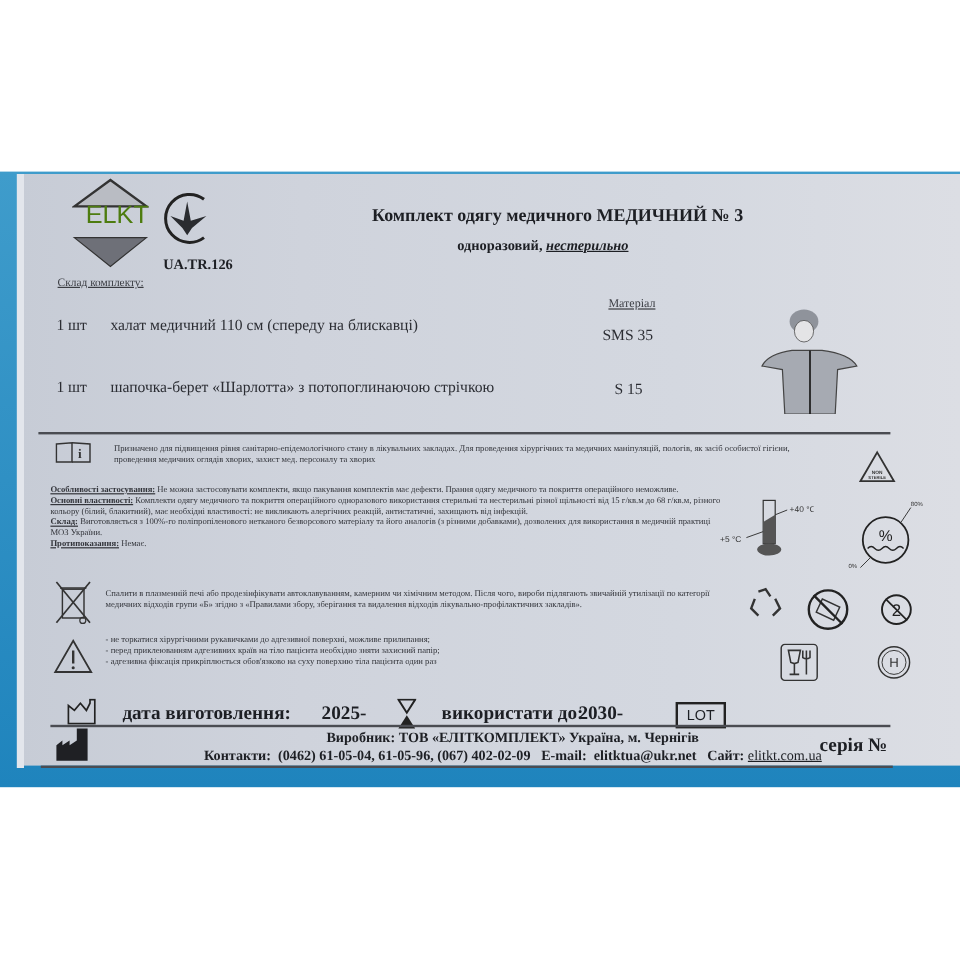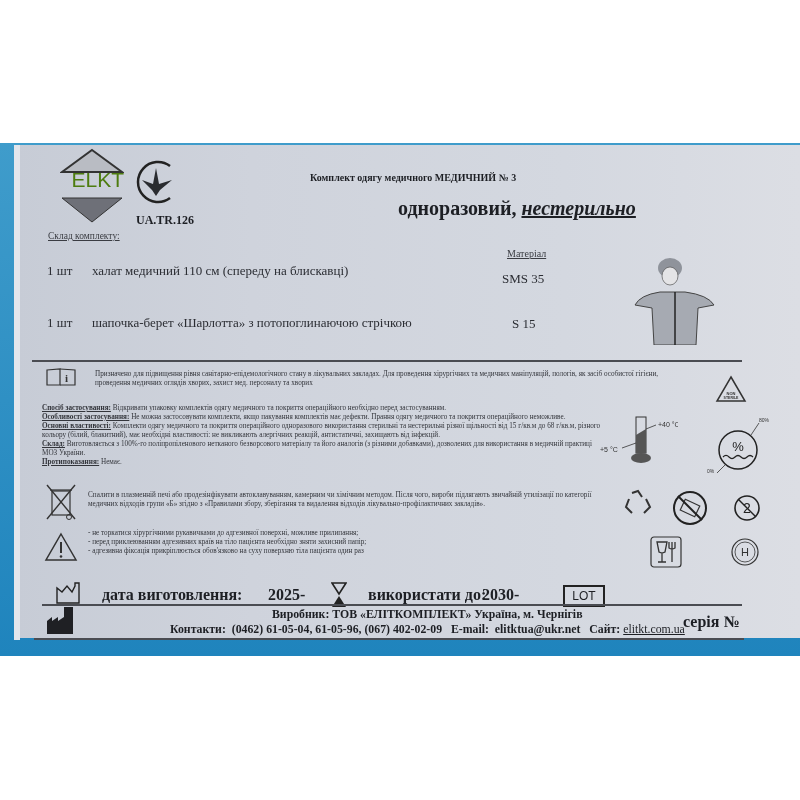--- a/index.html
+++ b/index.html
@@ -5,22 +5,22 @@
   html, body { margin:0; padding:0; }
   body { width:800px; height:800px; background:#ffffff; position:relative; overflow:hidden; font-family:"Liberation Serif", serif; color:#1d1f24; }
   .photo { position:absolute; left:0; top:143px; width:800px; height:513px; background:linear-gradient(180deg,#3f9ccb 0%, #1f84bd 100%); }
   .paper { position:absolute; left:16px; top:145px; width:784px; height:493px; background:linear-gradient(90deg,#c7ccd6 0%, #cfd3dc 30%, #d4d8e0 70%, #dcdee4 100%); }
   .paper-edge { position:absolute; left:14px; top:145px; width:6px; height:495px; background:#e3e6ec; }
   .abs { position:absolute; }
   .logo-elkt { left:60px; top:148px; width:64px; height:76px; }
   .logo-text { position:absolute; left:0; top:20px; width:64px; text-align:right; font-family:"Liberation Sans", sans-serif; font-size:21px; color:#4d7c0f; letter-spacing:0px; }
   .cert-mark { left:132px; top:158px; width:48px; height:48px; }
   .cert-code { left:136px; top:213px; font-size:12px; font-weight:bold; }
-  .title1 { left:310px; top:172px; font-size:10px; font-weight:bold; }
-  .title2 { left:398px; top:197px; font-size:20px; font-weight:bold; }
+  .title1 { left:310px; top:172px; font-size:15px; font-weight:bold; }
+  .title2 { left:381px; top:197px; font-size:12px; font-weight:bold; }
   .title2 .ital { font-style:italic; text-decoration:underline; }
   .comp-label { left:48px; top:231px; font-size:9.5px; text-decoration:underline; color:#3a3c42; }
   .mat-label { left:507px; top:248px; font-size:10px; text-decoration:underline; color:#3a3c42; }
   .item { font-size:13px; color:#2b2d33; }
   .rule { position:absolute; height:2px; background:#4a4c52; }
   .small { font-size:7.2px; line-height:9px; color:#33353b; font-family:"Liberation Serif", serif; }
   .small b { text-decoration:underline; font-weight:bold; }
   .footer-lbl { font-size:16px; font-weight:bold; }
   .lot-box { left:563px; top:585px; width:38px; height:18px; border:2px solid #222; text-align:center; font-family:"Liberation Sans", sans-serif; font-size:12px; line-height:18px; }
   .contacts { font-size:11.8px; font-weight:bold; }
@@ -80,21 +80,20 @@
 <div class="abs" style="left:46px; top:368px;">
   <svg width="30" height="18" viewBox="0 0 30 18">
     <path d="M1 2 L14 1 L14 17 L1 17 Z" fill="none" stroke="#333" stroke-width="1.2"></path>
     <path d="M14 1 L29 2 L29 17 L14 17" fill="none" stroke="#333" stroke-width="1.2"></path>
     <text x="19" y="14" font-size="11" font-family="Liberation Serif, serif" font-weight="bold" fill="#333">i</text>
   </svg>
 </div>
 <div class="abs small" style="left:95px; top:370px; width:600px;">Призначено для підвищення рівня санітарно-епідемологічного стану в лікувальних закладах. Для проведення хірургічних та медичних маніпуляцій, пологів, як засіб особистої гігієни, проведення медичних оглядів хворих, захист мед. персоналу та хворих</div>
 
 <div class="abs small" style="left:42px; top:404px; width:560px;">
-  <div><b>Спосіб застосування:</b> <span>Відкривати упаковку комплектів одягу медичного та покриття операційного необхідно перед застосуванням.</span></div>
   <div><b>Особливості застосування:</b> <span>Не можна застосовувати комплекти, якщо пакування комплектів має дефекти. Прання одягу медичного та покриття операційного неможливе.</span></div>
   <div><b>Основні властивості:</b> <span>Комплекти одягу медичного та покриття операційного одноразового використання стерильні та нестерильні різної щільності від 15 г/кв.м до 68 г/кв.м, різного кольору (білий, блакитний), має необхідні властивості: не викликають алергічних реакцій, антистатичні, захищають від інфекцій.</span></div>
   <div><b>Склад:</b> <span>Виготовляється з 100%-го поліпропіленового нетканого безворсового матеріалу та його аналогів (з різними добавками), дозволених для використання в медичній практиці МОЗ України.</span></div>
   <div><b>Протипоказання:</b> <span>Немає.</span></div>
 </div>
 
 <div class="abs" style="left:715px; top:375px;">
   <svg width="32" height="28" viewBox="0 0 32 28">
     <polygon points="16,2 30,26 2,26" fill="none" stroke="#333" stroke-width="1.5"></polygon>
     <text x="16" y="20" text-anchor="middle" font-size="4" font-family="Liberation Sans, sans-serif" font-weight="bold" fill="#333">NON</text>

